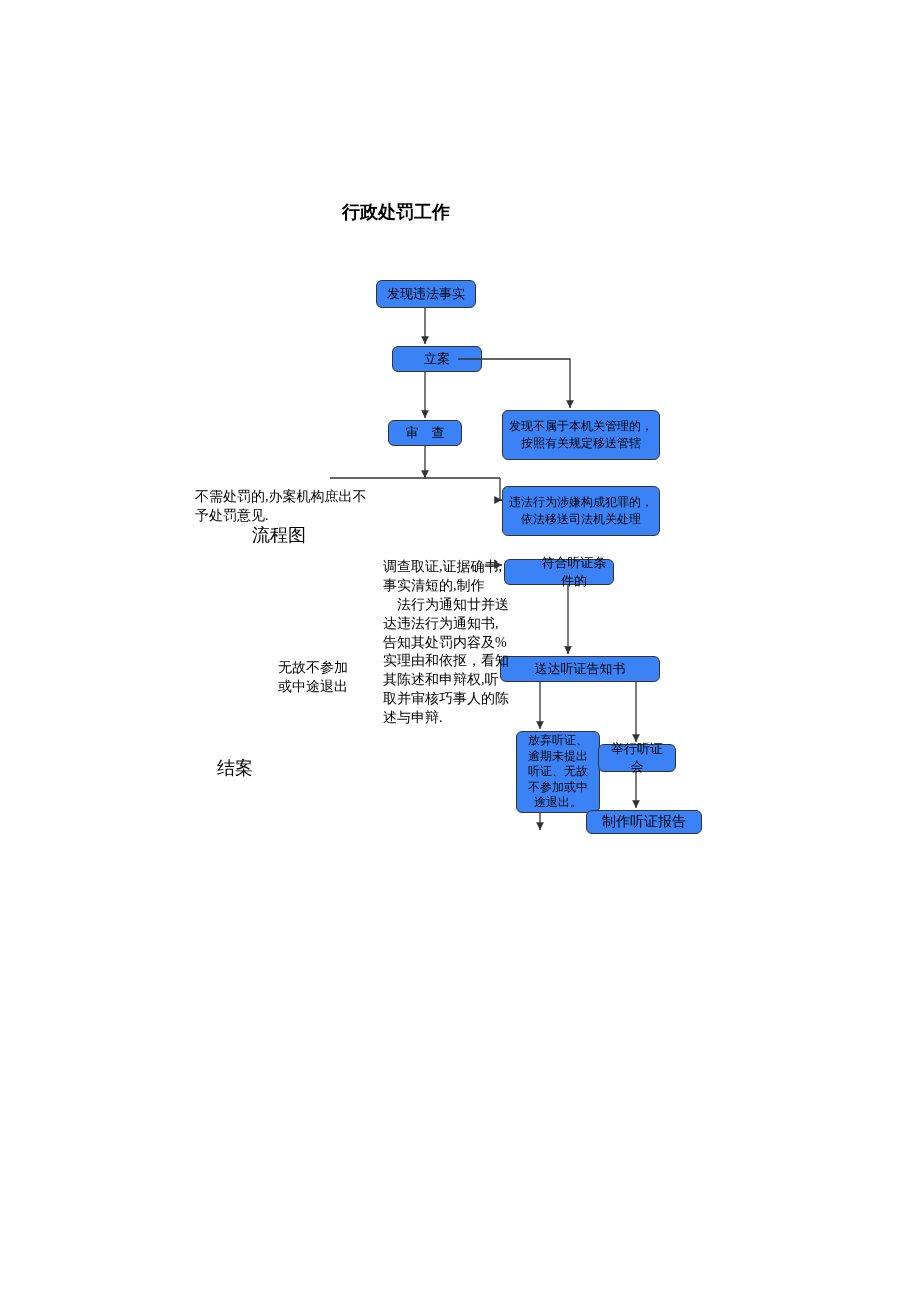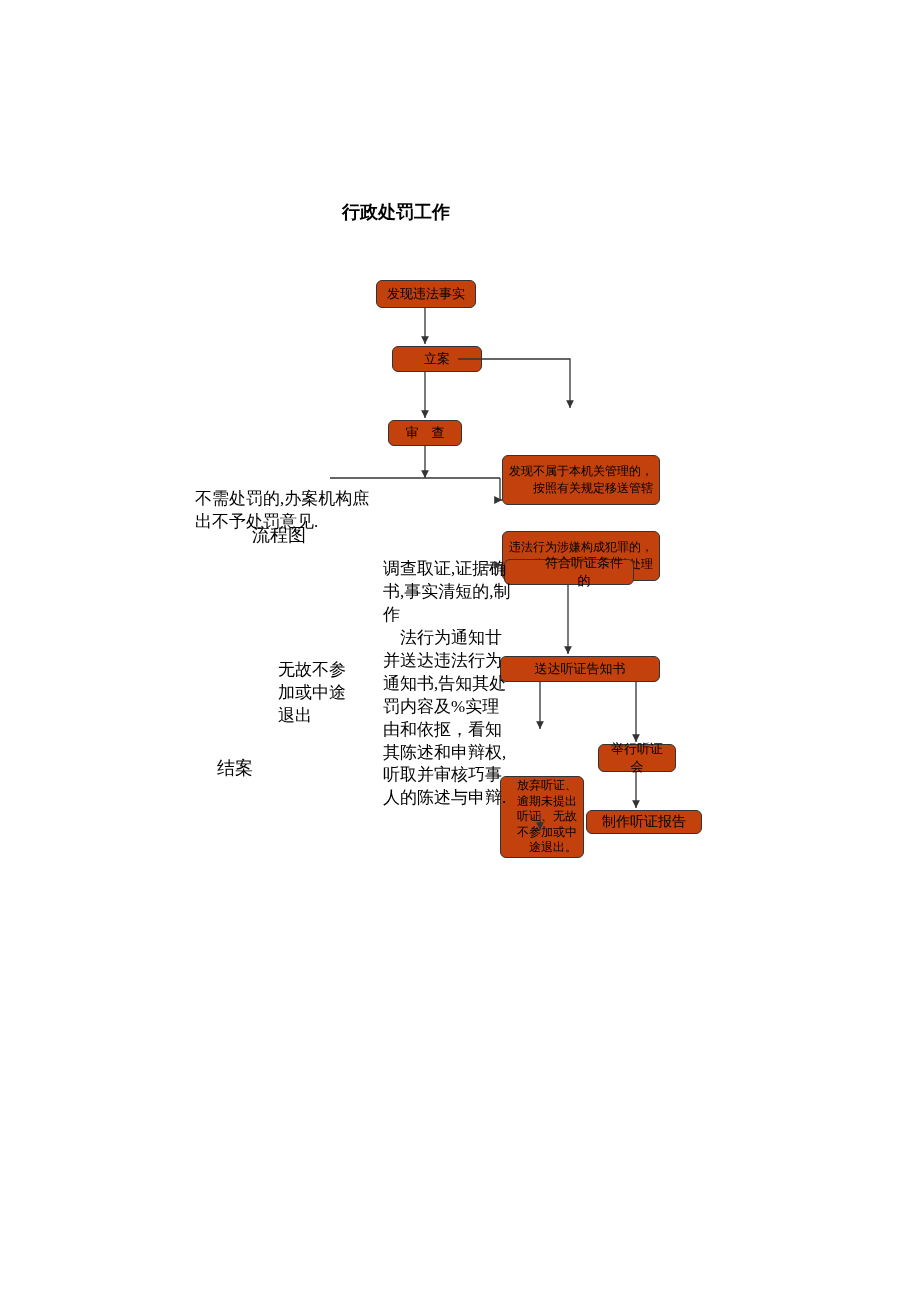--- a/index.html
+++ b/index.html
@@ -16,33 +16,33 @@
     left: 342px;
     top: 200px;
     font-family: "Microsoft YaHei", "SimHei", sans-serif;
     font-size: 18px;
     font-weight: 600;
   }
   .flow-box {
     position: absolute;
     border: 1px solid #333;
     border-radius: 6px;
-    background: #c2410c;
+    background: #3b82f6;
     font-size: 13px;
     display: flex;
     align-items: center;
     justify-content: center;
     text-align: center;
     padding: 2px 6px;
     box-sizing: border-box;
   }
-  .flow-box.left-align { justify-content: flex-start; text-align: right; margin-top: 45px; }
+  .flow-box.left-align { justify-content: flex-start; text-align: center; }
   .annot {
     position: absolute;
-    font-size: 17px;
+    font-size: 14px;
     line-height: 1.35;
     color: #000;
   }
   .big-label {
     position: absolute;
     font-family: "Microsoft YaHei", "SimHei", sans-serif;
     font-size: 18px;
     font-weight: 400;
   }
   svg.arrows {
@@ -61,25 +61,25 @@
 <div class="flow-box" style="left:376px; top:280px; width:100px; height:28px;">发现违法事实</div>
 
 <div class="flow-box" style="left:392px; top:346px; width:90px; height:26px;">立案</div>
 
 <div class="flow-box" style="left:388px; top:420px; width:74px; height:26px;">审　查</div>
 
 <div class="flow-box left-align" style="left:502px; top:410px; width:158px; height:50px; font-size:12px;">发现不属于本机关管理的，按照有关规定移送管辖</div>
 
 <div class="flow-box left-align" style="left:502px; top:486px; width:158px; height:50px; font-size:12px;">违法行为涉嫌构成犯罪的，依法移送司法机关处理</div>
 
-<div class="flow-box" style="left:504px; top:559px; width:130px; height:26px;padding-left:36px;">符合听证条件的</div>
+<div class="flow-box" style="left:504px; top:559px; width:110px; height:26px;padding-left:36px;">符合听证条件的</div>
 
 <div class="flow-box" style="left:500px; top:656px; width:160px; height:26px;">送达听证告知书</div>
 
-<div class="flow-box left-align" style="left:500px; top:731px; width:84px; height:82px; font-size:12px; line-height:1.3;">放弃听证、逾期未提出听证、无故不参加或中途退出。</div>
+<div class="flow-box left-align" style="left:516px; top:731px; width:84px; height:82px; font-size:12px; line-height:1.3;">放弃听证、逾期未提出听证、无故不参加或中途退出。</div>
 
 <div class="flow-box" style="left:598px; top:744px; width:78px; height:28px;">举行听证会</div>
 
 <div class="flow-box" style="left:586px; top:810px; width:116px; height:24px; font-size:14px;">制作听证报告</div>
 
 <div class="annot" style="left:195px; top:488px; width:175px;">不需处罚的,办案机构庶出不予处罚意见.</div>
 
 <div class="annot" style="left:369px; top:558px; width:128px; white-space:pre-line;margin-left:14px;">调查取证,证据确书,事实清短的,制作
 　法行为通知廿并送达违法行为通知书,告知其处罚内容及%实理由和依抠，看知其陈述和申辩权,听取并审核巧事人的陈述与申辩.</div>
 

